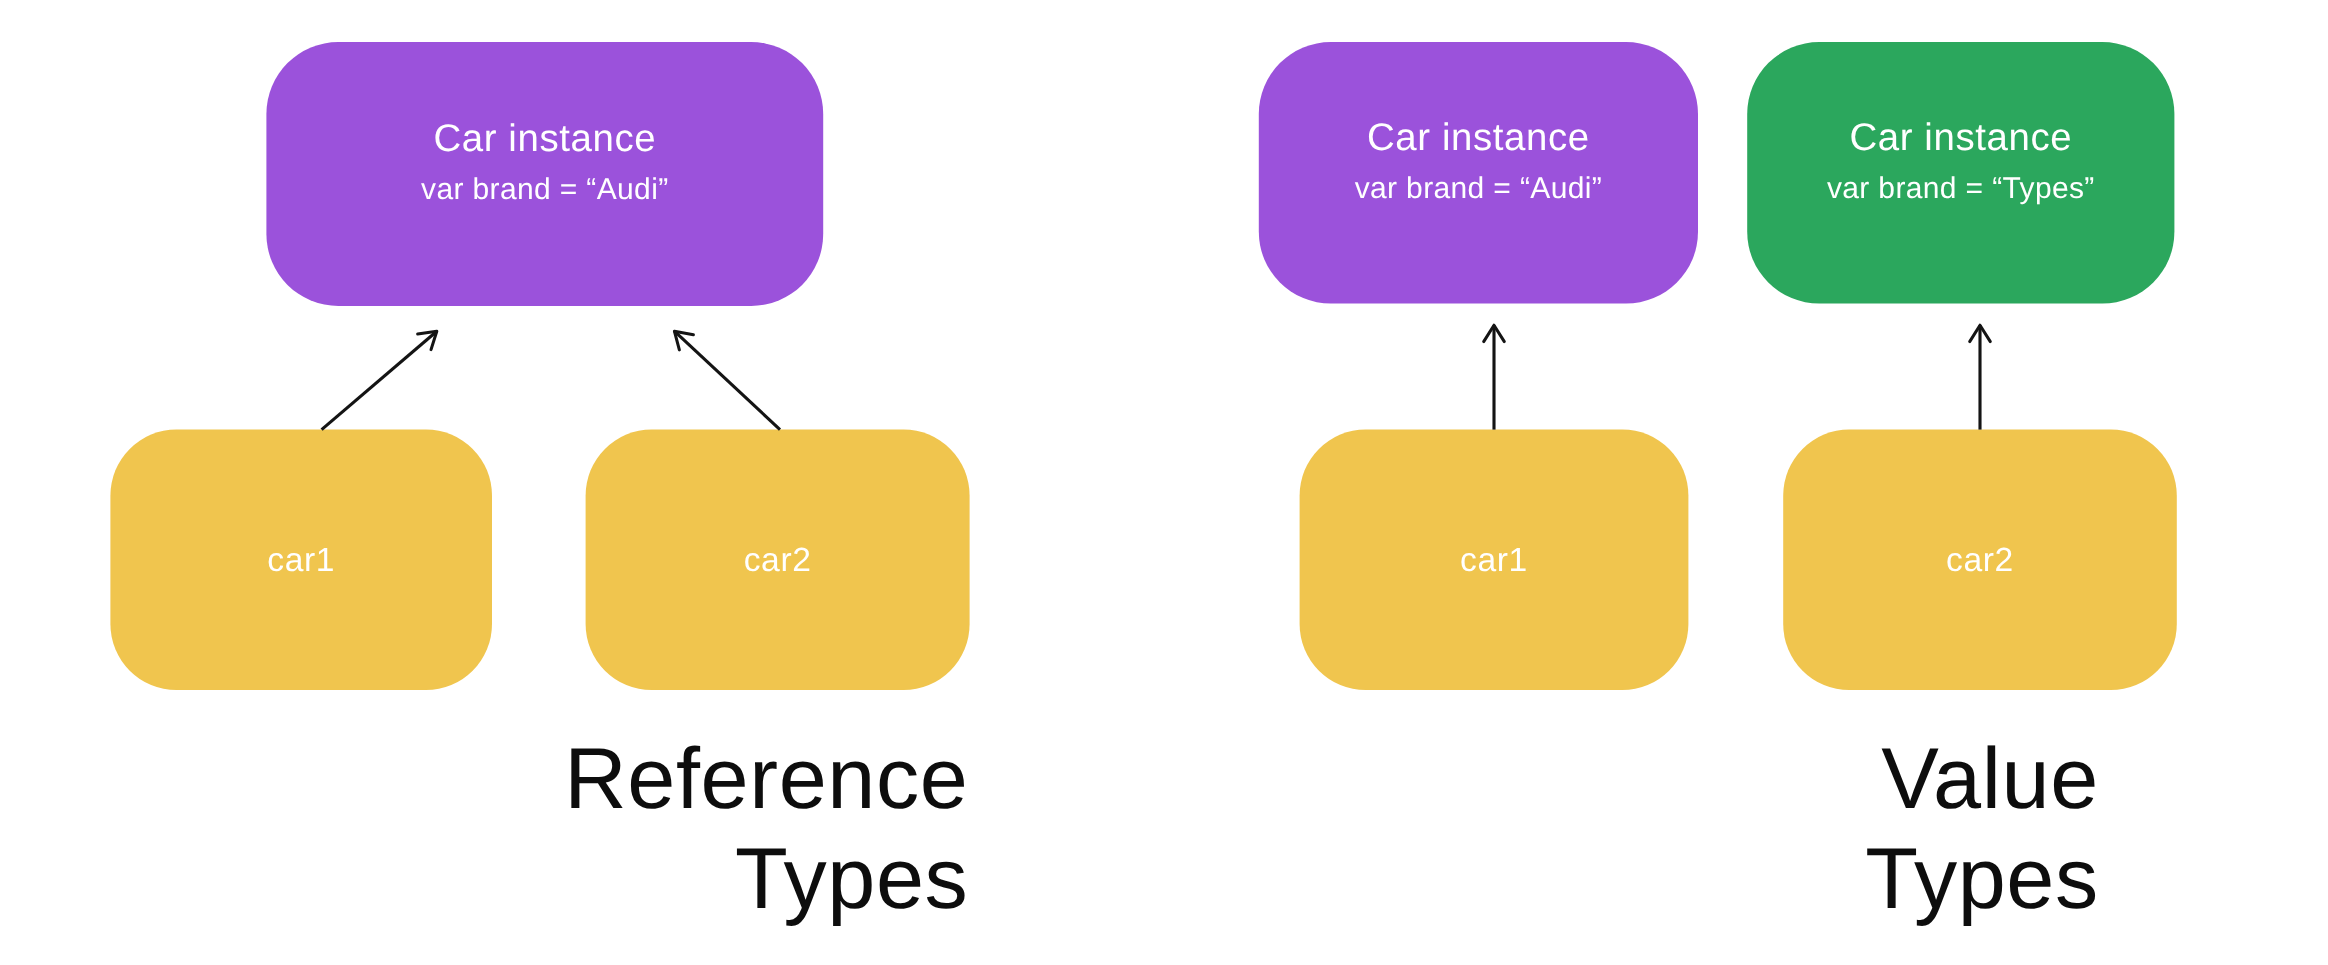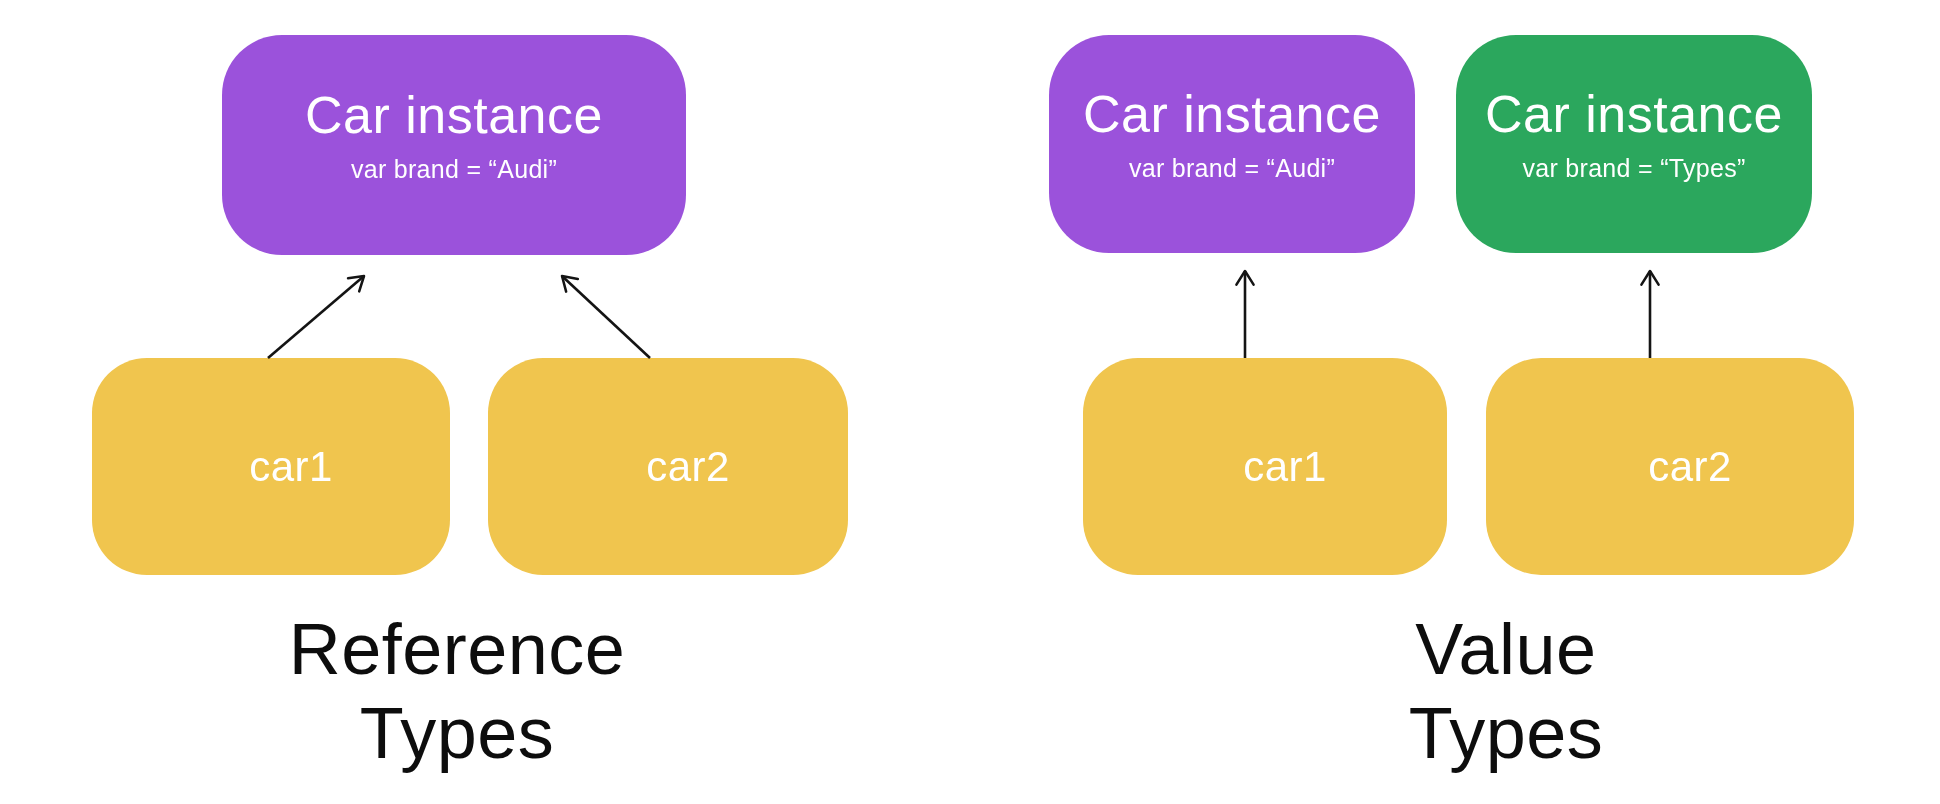--- a/index.html
+++ b/index.html
@@ -24,60 +24,59 @@
     text-align: center;
     color: var(--color-box_text, #ffffff);
   }
   .instance-box {
     border-radius: 60px;
     gap: 9px;
     padding-bottom: 20px;
     box-sizing: border-box;
   }
   .instance-box .title {
-    font-size: 52px;
+    font-size: 32px;
     line-height: 1.15;
     letter-spacing: 0.5px;
   }
   .instance-box .detail {
     font-size: 25px;
     line-height: 1.2;
     letter-spacing: 0.3px;
   }
   .purple { background: var(--color-purple, #9B52DB); }
   .green  { background: var(--color-green,  #2BA75D); }
   .var-box {
     background: var(--color-yellow, #F0C54E);
     border-radius: 55px;
-    font-size: 42px;
+    font-size: 28px;
     letter-spacing: 0.5px;
-    padding-left: 40px;
   }
   
   .purple-left { left: 222px; top: 35px;  width: 464px; height: 220px; }
   .car1-left   { left: 92px;  top: 358px; width: 318px; height: 217px; }
   .car2-left   { left: 488px; top: 358px; width: 320px; height: 217px; }
   
   .purple-right{ left: 1049px; top: 35px;  width: 366px; height: 218px; }
   .green-right { left: 1456px; top: 35px;  width: 356px; height: 218px; }
   .car1-right  { left: 1083px; top: 358px; width: 324px; height: 217px; }
   .car2-right  { left: 1486px; top: 358px; width: 328px; height: 217px; }
 
   .section-label {
     position: absolute;
     top: 608px;
     width: 700px;
-    text-align: center;
+    text-align: right;
     color: var(--color-label_text, #0d0d0d);
     font-size: 72px;
     line-height: 1.16;
     letter-spacing: 0.5px;
   }
   .label-left  { left: 107px; }
-  .label-right { left: 1156px; }
+  .label-right { left: 1049px; }
 
   .arrow-layer {
     position: absolute;
     left: 0; top: 0;
     width: 1940px;
     height: 804px;
     pointer-events: none;
   }
   .arrow {
     stroke: var(--color-arrow, #141414);

